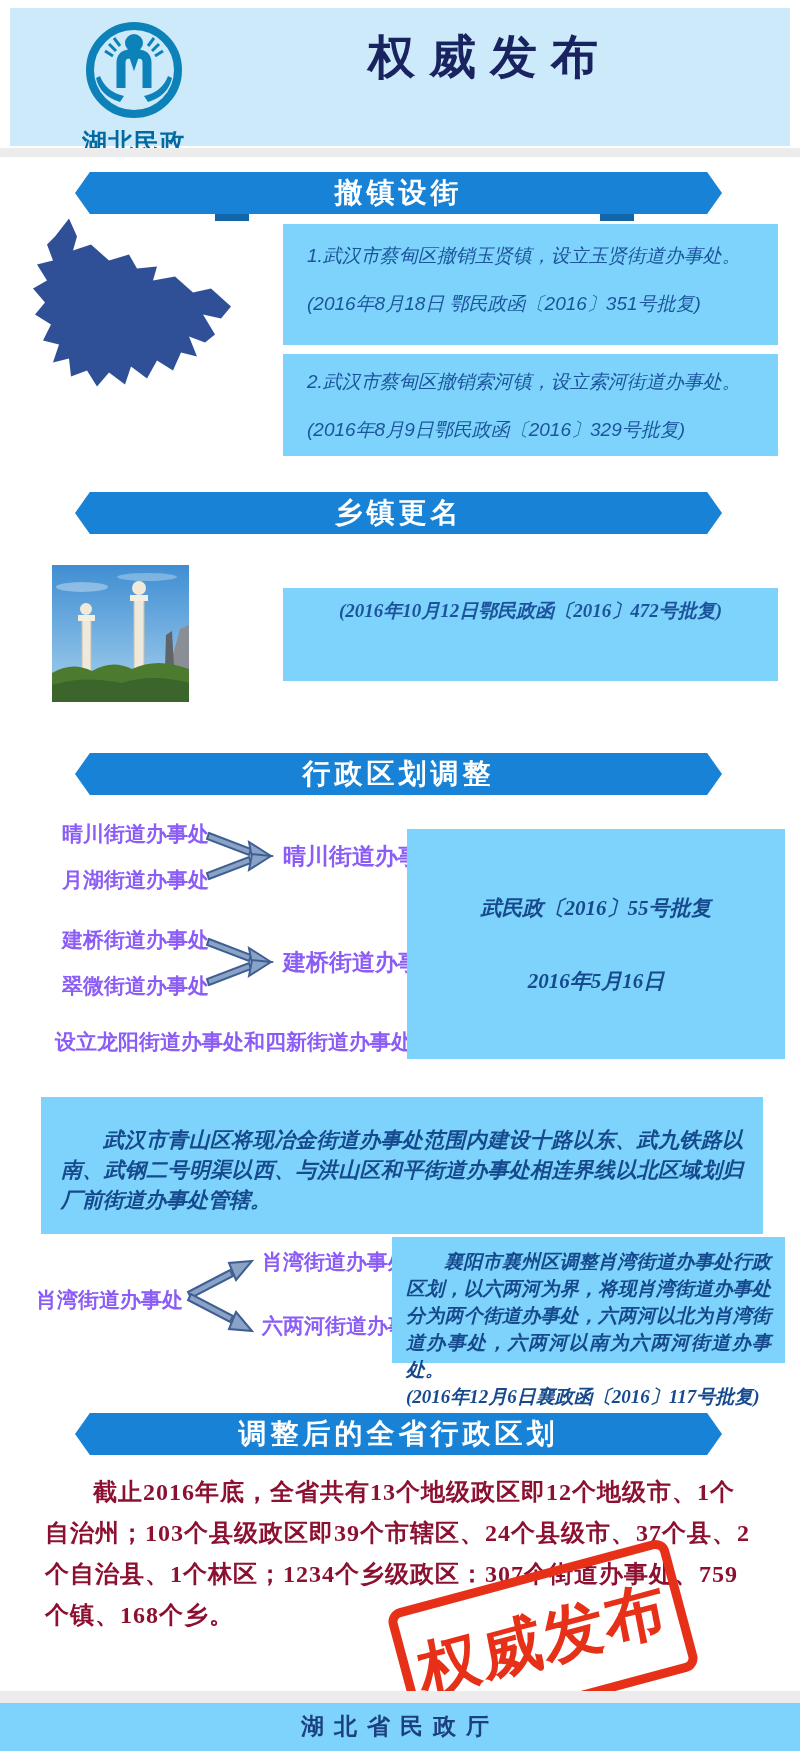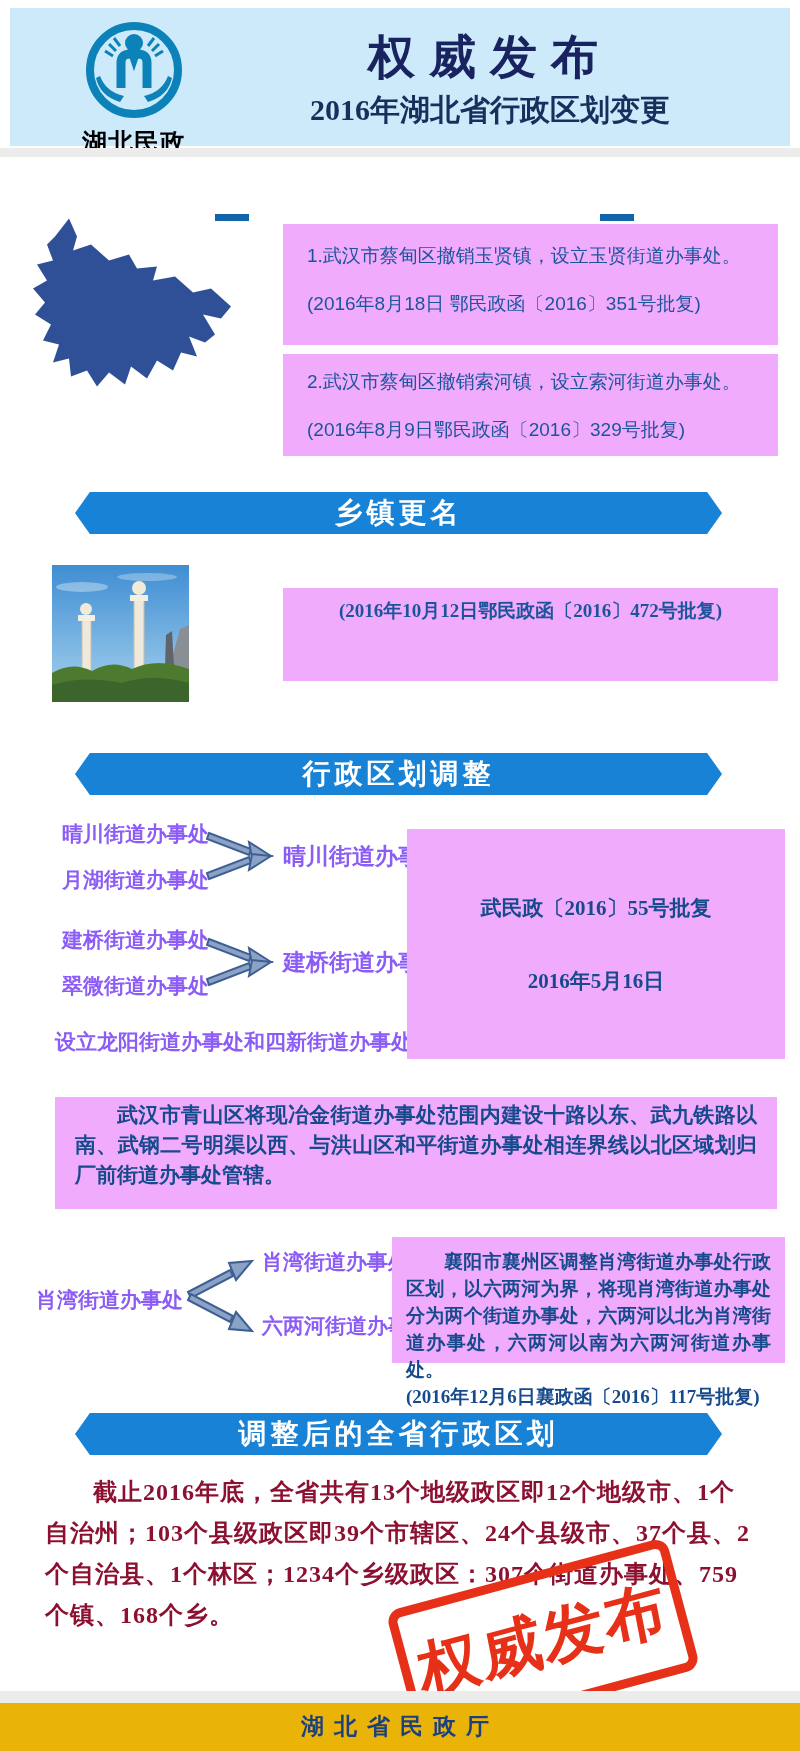--- a/index.html
+++ b/index.html
@@ -1,54 +1,54 @@
 <!DOCTYPE html>
 <html><head>
 <meta charset="utf-8">
 <style>
   html,body{margin:0;padding:0;background:#ffffff;}
   #page{position:relative;width:800px;height:1751px;background:#ffffff;overflow:hidden;
         font-family:"Liberation Sans",sans-serif;}
   
   .header-band{position:absolute;left:10px;top:8px;width:780px;height:138px;background:#cdeafb;}
   .logo-wrap{position:absolute;left:58px;top:12px;width:132px;text-align:center;}
-  .logo-label{margin-top:2px;font-size:25px;font-weight:bold;color:#000000;
+  .logo-label{margin-top:2px;font-size:25px;font-weight:bold;color:#0369a1;
               font-family:"Liberation Serif",serif;letter-spacing:1px;}
   .hd-title{position:absolute;left:200px;top:18px;width:560px;text-align:center;
             font-size:47px;font-weight:900;color:#18235f;letter-spacing:14px;}
   .hd-sub{position:absolute;left:200px;top:82px;width:560px;text-align:center;
           font-size:30px;font-weight:800;color:#16305e;font-family:"Liberation Serif",serif;}
   .gray-strip{position:absolute;left:0;width:800px;background:#ececec;}
   
   .banner{position:absolute;left:75px;width:647px;height:42px;background:#1782d6;
           clip-path:polygon(2.3% 0,97.7% 0,100% 50%,97.7% 100%,2.3% 100%,0 50%);
           color:#ffffff;text-align:center;line-height:42px;font-size:28px;font-weight:800;
           letter-spacing:4px;font-family:"Liberation Serif",serif;}
   .banner-tab{position:absolute;width:34px;height:7px;background:#1265a8;}
   
-  .box{position:absolute;background:#f0abfc;color:#1c549c;}
+  .box{position:absolute;background:#7dd3fc;color:#1c549c;font-style:italic;}
   .box .ln{padding-left:24px;font-size:19px;line-height:48px;white-space:nowrap;}
   .box-c{text-align:center;font-family:"Liberation Serif",serif;font-weight:bold;}
   
   .flow{position:absolute;font-family:"Liberation Serif",serif;font-weight:bold;
         color:#8b5cf6;font-size:21px;white-space:nowrap;}
   .flow.big{font-size:23px;}
   .para{font-family:"Liberation Serif",serif;font-weight:bold;color:#164a8c;}
   
   .summary{position:absolute;left:45px;top:1472px;width:712px;font-size:24px;line-height:41px;
            font-weight:bold;color:#8c1030;font-family:"Liberation Serif",serif;
            text-indent:2em;letter-spacing:1px;}
   
   .stamp{position:absolute;left:398px;top:1572px;width:272px;height:118px;
          border:9px solid #e73018;border-radius:14px;transform:rotate(-15deg);
          display:flex;align-items:center;justify-content:center;background:transparent;}
   .stamp span{font-size:62px;font-weight:900;color:#e73018;letter-spacing:2px;
               font-family:"Liberation Sans",sans-serif;transform:skewX(-4deg);}
   
-  .footer-bar{position:absolute;left:0;top:1703px;width:800px;height:48px;background:#eab308;
+  .footer-bar{position:absolute;left:0;top:1703px;width:800px;height:48px;background:#7dd3fc;
               text-align:center;line-height:48px;font-size:23px;color:#1c3f7f;
               font-family:"Liberation Serif",serif;letter-spacing:10px;font-weight:bold;}
 </style>
 </head>
 <body>
 
 <div id="page">
 
   <div class="header-band">
     <div class="logo-wrap">
@@ -63,24 +63,24 @@
             <line x1="25" y1="24" x2="32" y2="31"></line>
             <line x1="21" y1="31" x2="29" y2="36"></line>
           <line x1="70" y1="18" x2="64" y2="26"></line>
             <line x1="75" y1="24" x2="68" y2="31"></line>
             <line x1="79" y1="31" x2="71" y2="36"></line>
         </g>
       </svg>
       <div class="logo-label">湖北民政</div>
     </div>
     <div class="hd-title">权威发布</div>
-    <div class="hd-sub">2016年湖北省行政区划变更</div>
   </div>
   <div class="gray-strip" style="top:148px;height:9px;"></div>
 
+  <div class="banner" style="top:172px;">撤镇设街</div>
   <div class="banner-tab" style="left:215px;top:214px;"></div>
   <div class="banner-tab" style="left:600px;top:214px;"></div>
 
   <svg style="position:absolute;left:25px;top:212px;" width="250" height="195" viewBox="0 0 250 190">
     <path fill="#2f4f96" d="M30,22 L44,4 L52,22 L48,36 L66,30 L84,46 L104,40 L112,54 L132,52 L128,66
       L150,62 L168,78 L186,74 L206,92 L196,104 L178,100 L190,120 L180,128 L164,122 L172,142 L156,138
       L148,156 L132,146 L122,164 L106,152 L100,170 L84,158 L72,172 L62,156 L46,162 L44,144 L28,148
       L34,130 L18,126 L26,110 L10,100 L20,88 L8,74 L22,66 L12,50 L28,46 L22,30 Z"></path>
   </svg>
 
@@ -148,21 +148,21 @@
   <div class="flow big" style="left:283px;top:947px;">建桥街道办事处</div>
 
   <div class="flow" style="left:55px;top:1028px;">设立龙阳街道办事处和四新街道办事处</div>
 
   <div class="box" style="left:407px;top:829px;width:378px;height:230px;display:flex;flex-direction:column;
        align-items:center;justify-content:center;gap:39px;">
     <div class="para" style="font-size:21px;line-height:34px;">武民政〔2016〕55号批复</div>
     <div class="para" style="font-size:21px;line-height:34px;">2016年5月16日</div>
   </div>
 
-  <div class="box" style="left:55px;top:1097px;width:682px;height:101px;padding:3px 20px 8px 20px;">
+  <div class="box" style="left:41px;top:1097px;width:682px;height:101px;padding:28px 20px 8px 20px;">
     <div class="para" style="font-size:21px;line-height:30px;text-indent:2em;text-align:justify;">武汉市青山区将现冶金街道办事处范围内建设十路以东、武九铁路以南、武钢二号明渠以西、与洪山区和平街道办事处相连界线以北区域划归厂前街道办事处管辖。</div>
   </div>
 
   <div class="flow" style="left:36px;top:1286px;">肖湾街道办事处</div>
   <svg style="position:absolute;left:182px;top:1248px;" width="78" height="96" viewBox="0 0 78 96">
     <g stroke="#3f5f92" fill="#8aa2c6" stroke-width="2">
       <path d="M6 44 L48 22 L51 28 L9 50 Z"></path>
       <polygon points="70,13 47,15 54,32"></polygon>
       <path d="M6 52 L48 74 L51 68 L9 46 Z"></path>
       <polygon points="70,83 47,81 54,64"></polygon>

